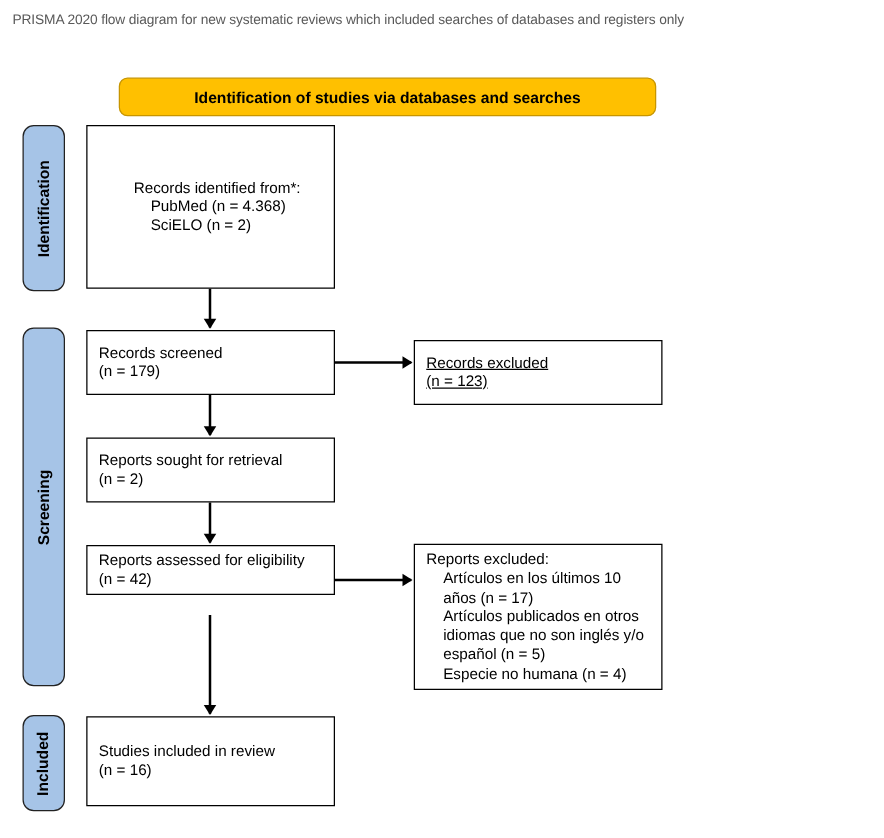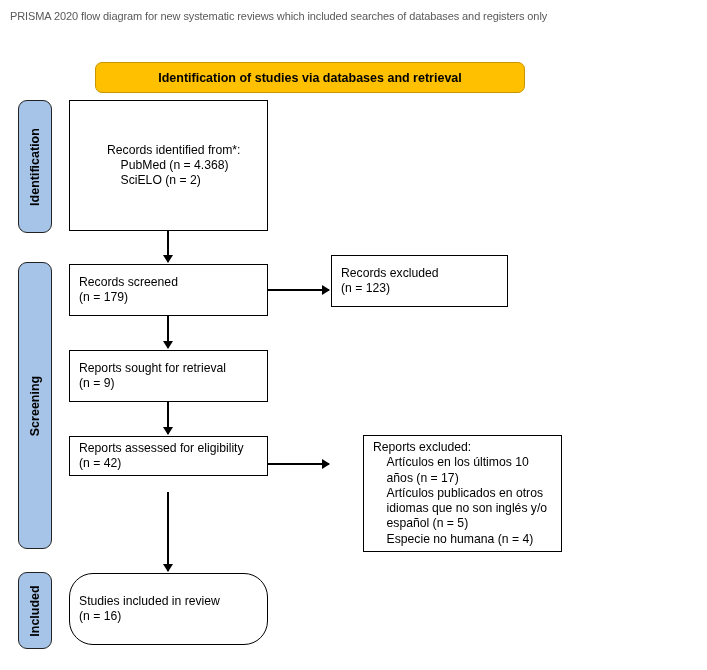--- a/index.html
+++ b/index.html
@@ -81,25 +81,25 @@
   }
   .flow-box .box-text {
     font-size: 12.2px;
     line-height: 15.2px;
     color: #000000;
     white-space: pre-wrap;
   }
 
   #box-identified      { left: 69px;  top: 100px; width: 199px; height: 131px; padding-left: 37px; }
   #box-screened        { left: 69px;  top: 264px; width: 199px; height: 52px;  }
-  #box-rec-excluded    { left: 331px; top: 255px; width: 177px; height: 52px;  }
+  #box-rec-excluded    { left: 331px; top: 272px; width: 199px; height: 52px; text-decoration: underline;  }
   #box-sought          { left: 69px;  top: 350px; width: 199px; height: 52px;  }
   #box-eligibility     { left: 69px;  top: 436px; width: 199px; height: 40px;  }
-  #box-rep-excluded    { left: 331px; top: 435px; width: 199px; height: 117px; margin-left: 32px; }
-  #box-included        { left: 69px;  top: 573px; width: 199px; height: 72px; border-radius: 24px;  }
+  #box-rep-excluded    { left: 331px; top: 435px; width: 199px; height: 117px; }
+  #box-included        { left: 69px;  top: 573px; width: 199px; height: 72px;  }
 
   
   .arrow-v {
     position: absolute;
     width: 1.6px;
     background: #000000;
   }
   .arrow-v::after {
     content: "";
     position: absolute;
@@ -132,21 +132,21 @@
   #arrow-elig-to-included    { left: 167px; top: 492px; height: 79px; }
   #arrow-screened-excluded   { left: 268px; top: 289px; width: 61px; }
   #arrow-elig-excluded       { left: 268px; top: 463px; width: 61px; }
 </style>
 </head>
 <body>
 
 <div id="page-title">PRISMA 2020 flow diagram for new systematic reviews which included searches of databases and registers only</div>
 
 <div class="stage-banner">
-  <span>Identification of studies via databases and retrieval</span>
+  <span>Identification of studies via databases and searches</span>
 </div>
 
 <div class="phase-tab" id="phase-identification">
   <span>Identification</span>
 </div>
 <div class="phase-tab" id="phase-screening">
   <span>Screening</span>
 </div>
 <div class="phase-tab" id="phase-included">
   <span>Included</span>
@@ -163,21 +163,21 @@
 (n = 179)</div>
 </div>
 
 <div class="flow-box" id="box-rec-excluded">
   <div class="box-text">Records excluded
 (n = 123)</div>
 </div>
 
 <div class="flow-box" id="box-sought">
   <div class="box-text">Reports sought for retrieval
-(n = 9)</div>
+(n = 2)</div>
 </div>
 
 <div class="flow-box" id="box-eligibility">
   <div class="box-text">Reports assessed for eligibility
 (n = 42)</div>
 </div>
 
 <div class="flow-box" id="box-rep-excluded">
   <div class="box-text">Reports excluded:
     Artículos en los últimos 10

